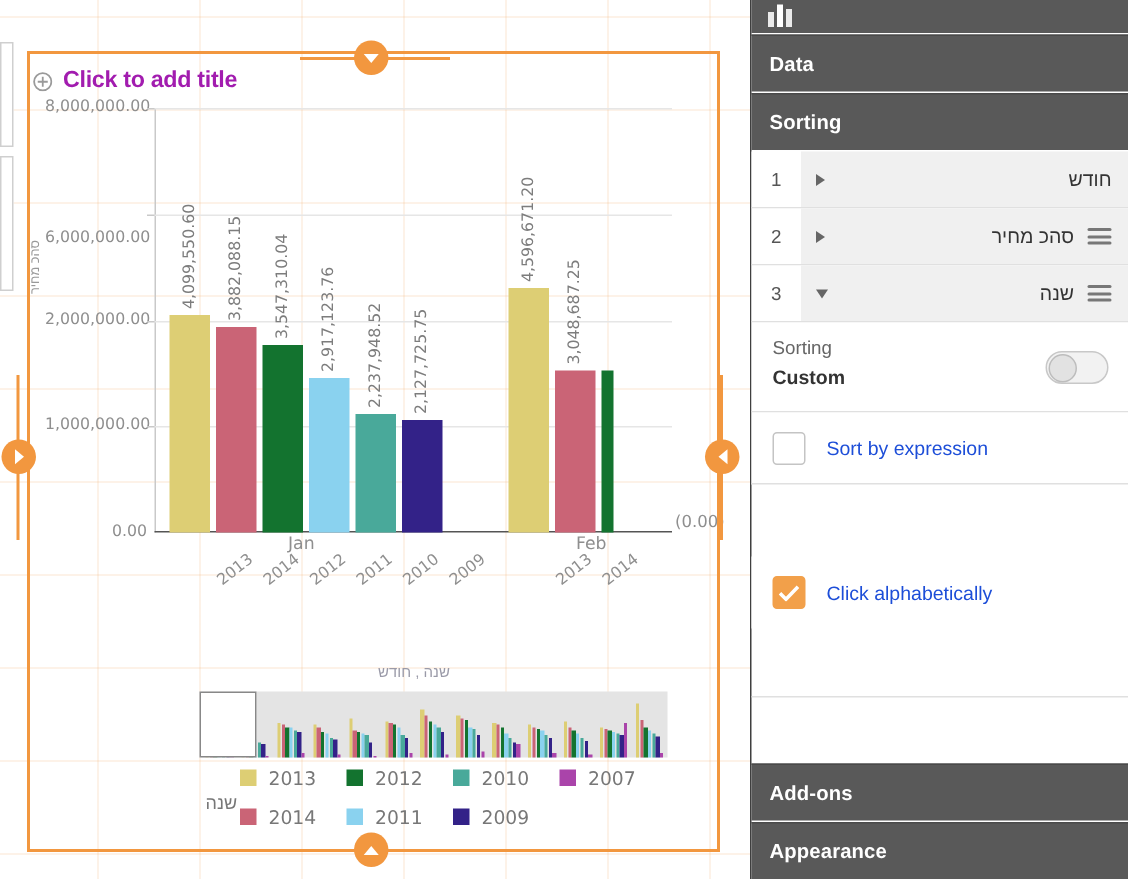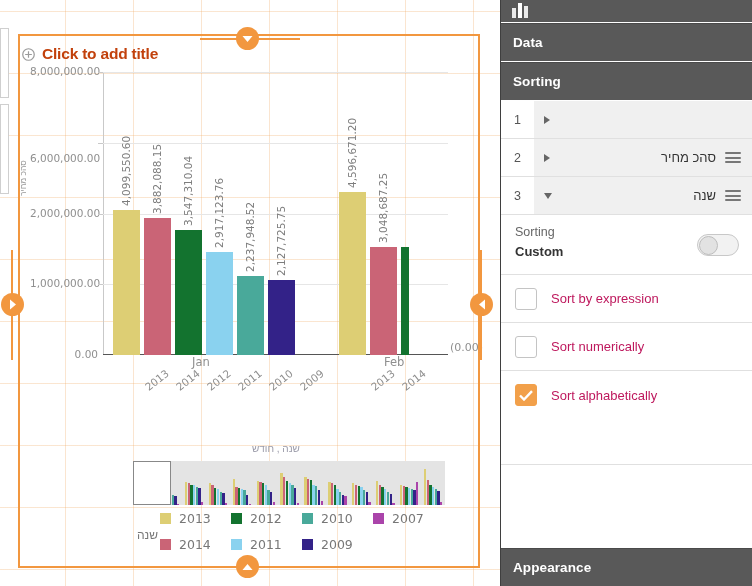--- a/index.html
+++ b/index.html
@@ -58,21 +58,21 @@
   }
   #hline-top   { left: 200px; top: 38px; width: 100px; height: 2px; }
   #hline-bottom{ left: 200px; top: 566px; width: 100px; height: 2px; }
   #vline-left  { left: 11px;  top: 250px; width: 2px; height: 110px; }
   #vline-right { left: 480px; top: 250px; width: 2px; height: 110px; }
 
   
   #chart-title {
     position: absolute; left: 22px; top: 42px; width: 300px; height: 24px;
     display: flex; align-items: center; gap: 7px;
-    color: #c2410c; font-size: 15.5px; font-weight: bold;
+    color: #a21caf; font-size: 15.5px; font-weight: bold;
     letter-spacing: -0.2px;
   }
   #chart-title .plus-ico { width: 13px; height: 13px; flex: none; }
 
   
   #plot {
     position: absolute; left: 103px; top: 72px; width: 345px; height: 283px;
   }
   .plot-gridline {
     position: absolute; left: 0; width: 345px; height: 1px; background: #e6e6e6;
@@ -233,21 +233,21 @@
   #chk-num  { top: 323px; }
   #chk-alpha{ top: 371px; border-bottom: none; }
   .cbox {
     width: 22px; height: 22px; border-radius: 3px; flex: none;
     border: 1px solid #c4c4c4; background: #fff;
     display:flex; align-items:center; justify-content:center;
   }
   .cbox.on { background: #f2a04a; border-color: #f2a04a; }
   .cbox svg { display: none; }
   .cbox.on svg { display: block; }
-  .check-label { font-size: 13px; color: #be185d; }
+  .check-label { font-size: 13px; color: #1d4ed8; }
 
   #order-select {
     position: absolute; left: 14px; top: 421px; width: 224px; height: 28px;
     background: #ececec; border: 1px solid #cdcdcd; border-radius: 2px;
     display: flex; align-items: center; padding: 0 10px;
     font-size: 12.5px; font-weight: bold; color: #444;
   }
   #order-select .sel-caret {
     margin-left: auto; width: 0; height: 0;
     border-top: 6px solid #666; border-left: 5px solid transparent; border-right: 5px solid transparent;
@@ -499,20 +499,21 @@
     </div>
     <div class="section-bar" id="sec-sorting">
       <span>Sorting</span>
     </div>
 
     <div id="dim-list">
         <div class="dim-row" style="top: 101px;">
           <div class="dim-num">1</div>
           <div class="dim-body">
             <span class="dim-caret caret-right"></span>
+            <span class="dim-name">חודש</span>
           </div>
         </div>
         <div class="dim-row" style="top: 139px;">
           <div class="dim-num">2</div>
           <div class="dim-body">
             <span class="dim-caret caret-right"></span>
             <span class="dim-name">סהכ מחיר</span>
             <span class="grip">
               <i></i>
               <i></i>
@@ -541,35 +542,32 @@
         <span class="knob"></span>
       </span>
     </div>
 
     <div class="check-row" id="chk-expr">
       <span class="cbox">
         
       </span>
       <span class="check-label">Sort by expression</span>
     </div>
-    <div class="check-row" id="chk-num">
-      <span class="cbox">
-        
-      </span>
-      <span class="check-label">Sort numerically</span>
-    </div>
     <div class="check-row" id="chk-alpha">
       <span class="cbox on">
         <svg width="14" height="11" viewBox="0 0 14 11">
             <path d="M1 5.5 L5 9.5 L13 1.2" stroke="#fff" stroke-width="2.4" fill="none"></path>
           </svg>
       </span>
-      <span class="check-label">Sort alphabetically</span>
+      <span class="check-label">Click alphabetically</span>
     </div>
 
 
     <div id="panel-divider"></div>
 
+    <div class="section-bar" id="sec-addons">
+      <span>Add-ons</span>
+    </div>
     <div class="section-bar" id="sec-appearance">
       <span>Appearance</span>
     </div>
   </div>
 </div>
 
 </body></html>

